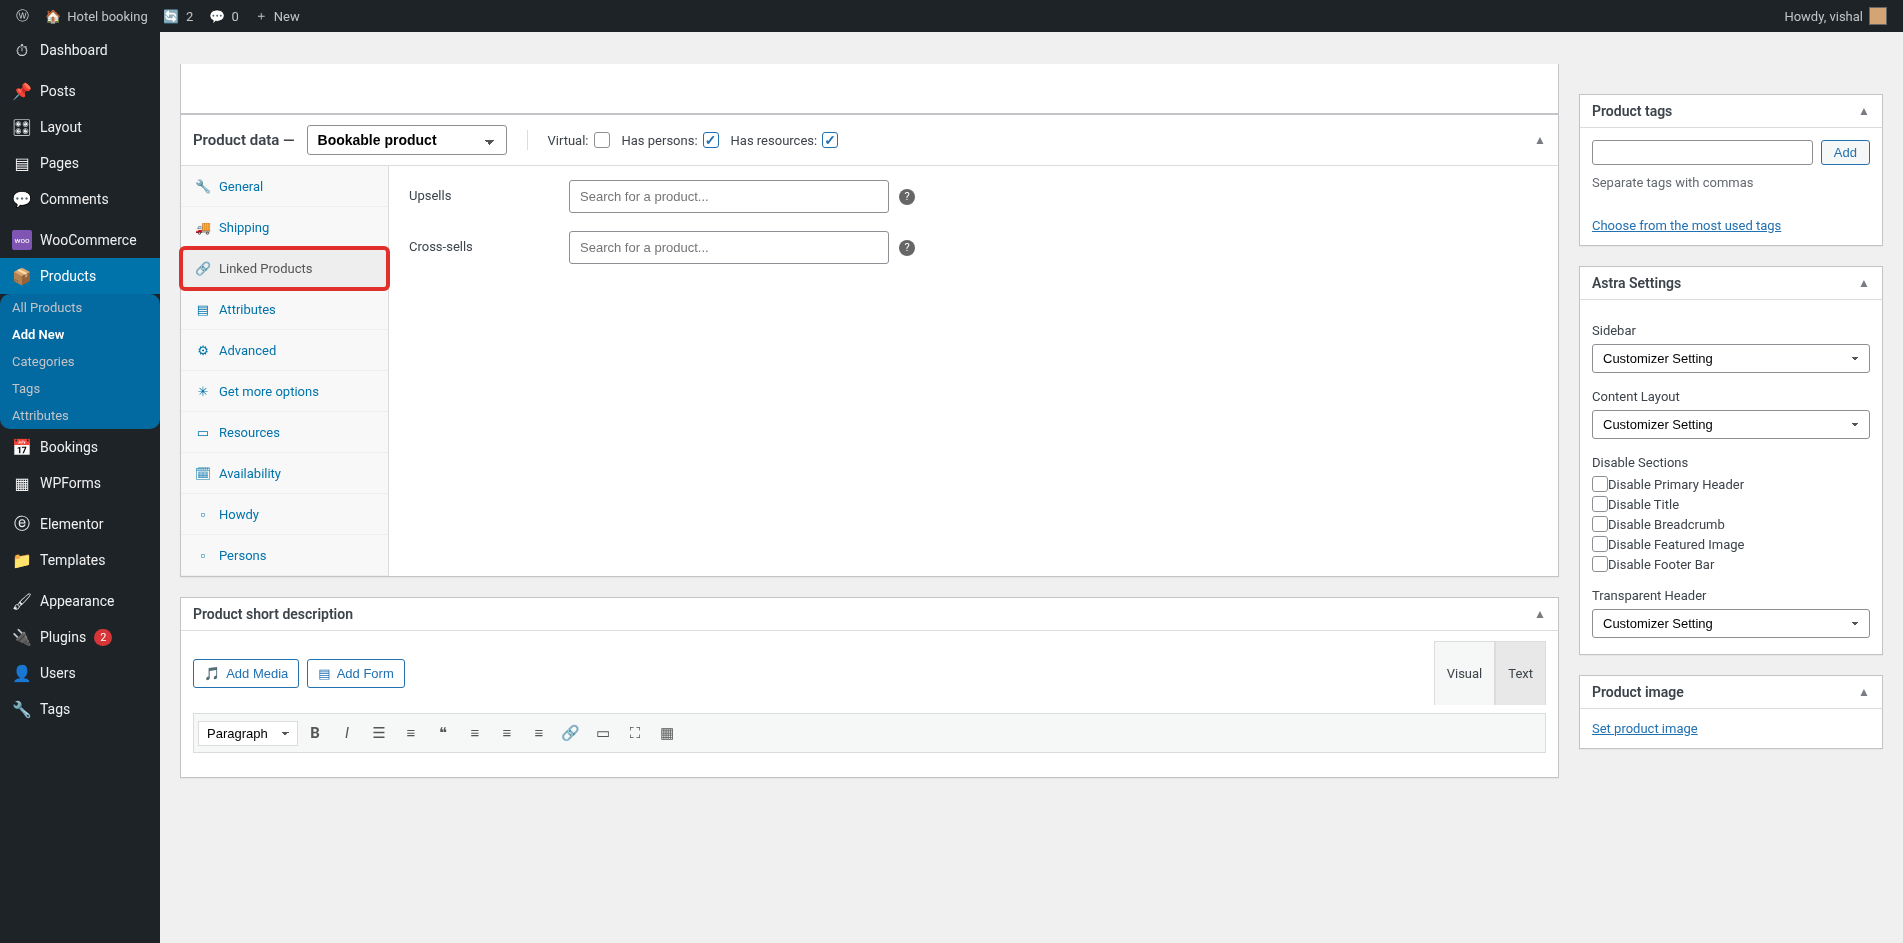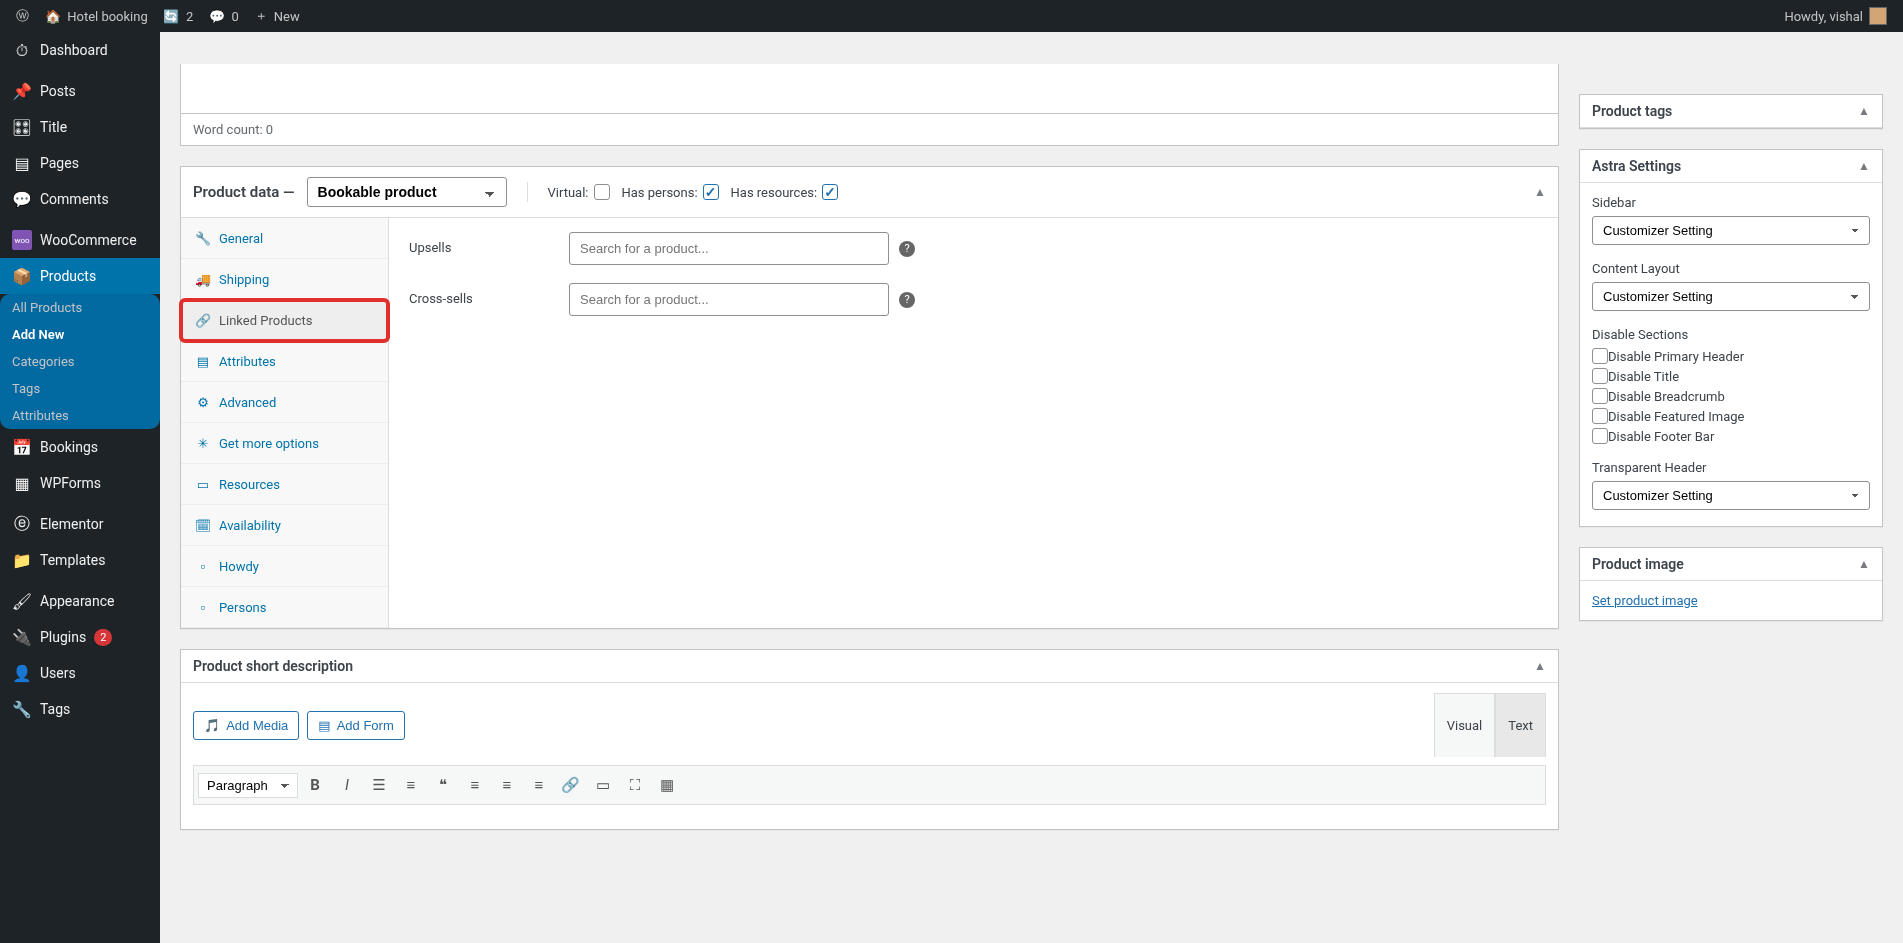--- a/index.html
+++ b/index.html
@@ -74,21 +74,21 @@
     .tb-btn { width: 30px; height: 30px; display: inline-flex; align-items: center; justify-content: center; cursor: pointer; border-radius: 2px; color: #555; font-size: 15px; }
 
     
     .tag-input-row { display: flex; gap: 8px; }
     .tag-input { flex: 1; border: 1px solid #8c8f94; border-radius: 3px; padding: 4px 8px; font-size: 13px; }
     .btn-secondary { border: 1px solid #2271b1; color: #2271b1; background: #f6f7f7; border-radius: 3px; padding: 4px 12px; cursor: pointer; font-size: 13px; }
     .hint { color: #646970; font-size: 13px; margin-top: 10px; }
     .link { color: #2271b1; text-decoration: underline; cursor: pointer; }
     .form-label { display: block; font-size: 13px; margin-bottom: 6px; }
     .wide-select { width: 100%; border: 1px solid #8c8f94; border-radius: 3px; padding: 6px 28px 6px 10px; font-size: 13px; background: #fff; appearance: none; background-image: linear-gradient(45deg, transparent 50%, #555 50%), linear-gradient(135deg, #555 50%, transparent 50%); background-position: calc(100% - 14px) 12px, calc(100% - 10px) 12px; background-size: 4px 4px; background-repeat: no-repeat; }
-    .astra-field { margin-bottom: 16px; }
+    .astra-field { margin-bottom: 16px; margin-top: 11px; }
     .cb-row { display: flex; align-items: center; gap: 0; margin-bottom: 4px; font-size: 13px; }
     .cb { width: 16px; height: 16px; border: 1px solid #8c8f94; border-radius: 3px; background: #fff; cursor: pointer; }
     .blank-editor { background: #fff; height: 50px; border: 1px solid #c3c4c7; border-top: none; margin-bottom: 0; }
   </style>
 </head>
 <body>
 
 <div class="admin-bar">
   <div class="admin-bar-left">
     <div class="admin-bar-item">
@@ -122,21 +122,21 @@
       <span class="menu-icon">⏱</span>
       <span>Dashboard</span>
     </div>
   <div class="menu-separator"></div>
   <div class="menu-item">
       <span class="menu-icon">📌</span>
       <span>Posts</span>
     </div>
   <div class="menu-item">
       <span class="menu-icon">🎛</span>
-      <span>Title</span>
+      <span>Layout</span>
     </div>
   <div class="menu-item">
       <span class="menu-icon">▤</span>
       <span>Pages</span>
     </div>
   <div class="menu-item">
       <span class="menu-icon">💬</span>
       <span>Comments</span>
     </div>
   <div class="menu-separator"></div>
@@ -189,21 +189,20 @@
   <div class="menu-item">
       <span class="menu-icon">🔧</span>
       <span>Tags</span>
     </div>
 </div>
 
 <div class="content">
   <div class="main-col">
 
     <div class="blank-editor"></div>
-    <div class="postbox-footer-row"><span>Word count: 0</span></div>
 
     <div class="postbox">
       <div class="product-data-header">
         <div class="product-data-header-left">
           <span class="product-data-title">Product data —</span>
           <select class="product-type-select">
             <option>Bookable product</option>
           </select>
           <span class="vertical-sep"></span>
           <div class="option-group">
@@ -329,20 +328,28 @@
 
   <div class="side-col">
 
     <div style="height:30px;"></div>
 
     <div class="postbox">
       <div class="postbox-header">
         <h2>Product tags</h2>
         <span class="handle-indicator">▲</span>
       </div>
+      <div class="postbox-body">
+        <div class="tag-input-row">
+          <input type="text" class="tag-input" style="">
+          <button class="btn-secondary">Add</button>
+        </div>
+        <div class="hint">Separate tags with commas</div>
+        <div style="margin-top:28px;"><span class="link">Choose from the most used tags</span></div>
+      </div>
     </div>
 
     <div class="postbox">
       <div class="postbox-header">
         <h2>Astra Settings</h2>
         <span class="handle-indicator">▲</span>
       </div>
       <div class="postbox-body">
         <div class="astra-field">
           <label class="form-label">Sidebar</label>

